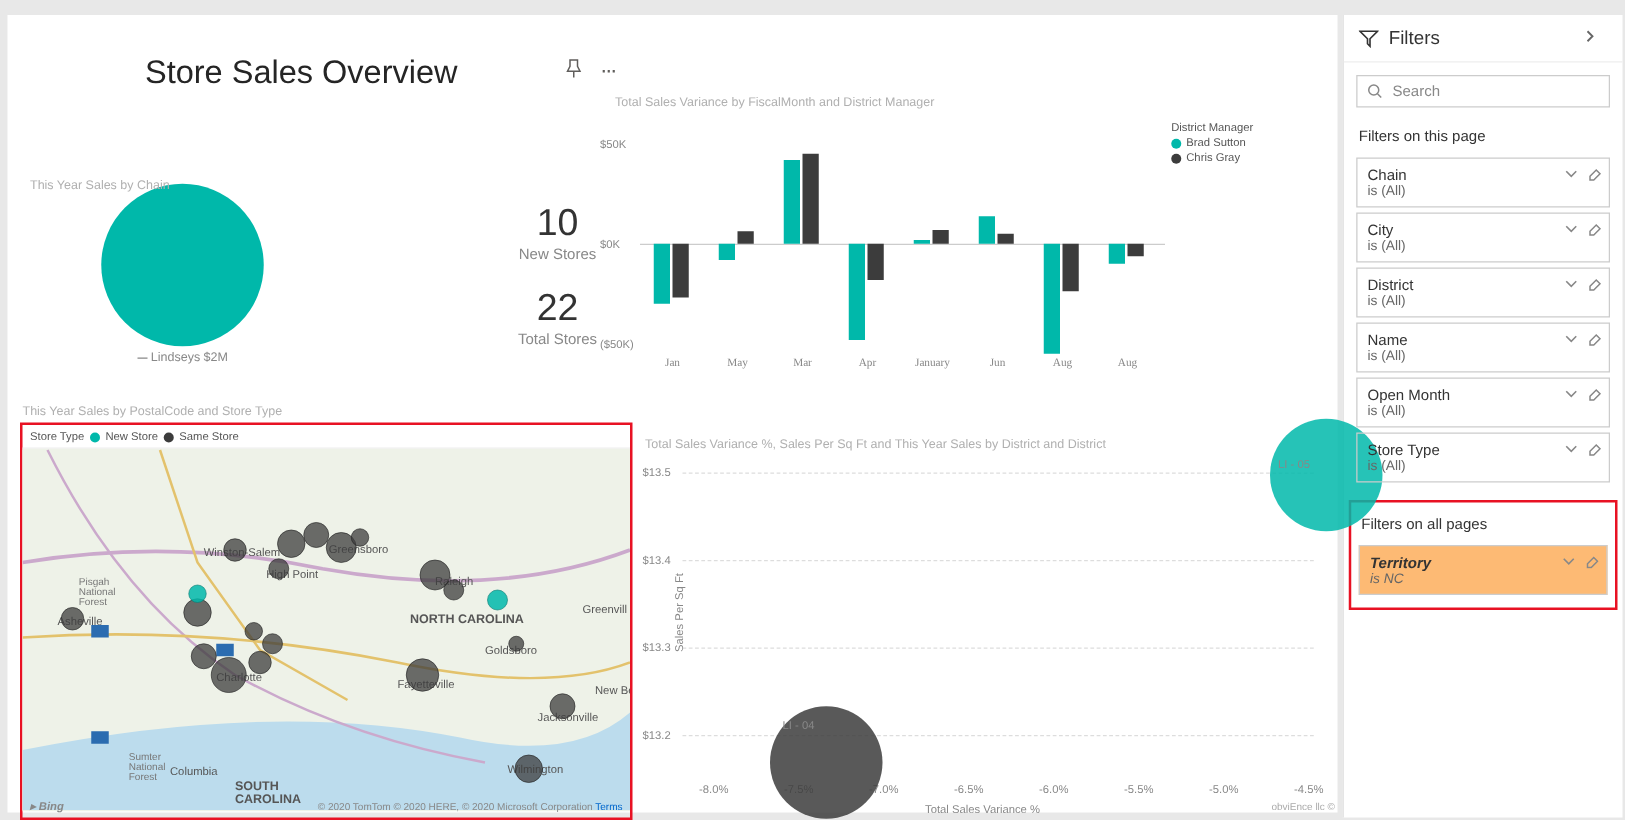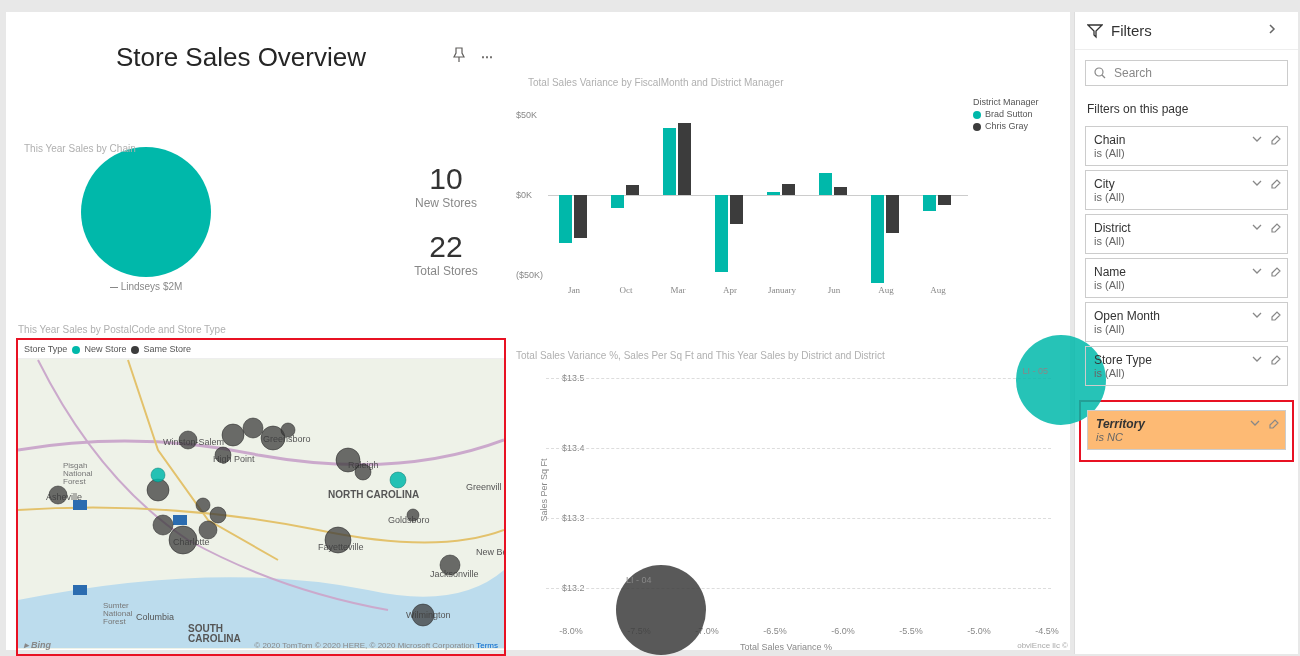--- a/index.html
+++ b/index.html
@@ -23,21 +23,21 @@
 .donut-circle { width:130px; height:130px; border-radius:50%; background:#00b8aa; margin:0 auto; }
 .donut-legend { text-align:center; font-size:10px; color:#888; margin-top:4px; }
 .legend-tick { display:inline-block; width:8px; border-top:1px solid #888; vertical-align:middle; margin-right:3px; }
 
 
 .cards { position:absolute; top:150px; left:390px; width:100px; text-align:center; }
 .card-num { font-size:30px; font-weight:300; color:#333; }
 .card-label { font-size:12px; color:#888; margin-bottom:20px; }
 
 
-.bar-chart { position:absolute; top:65px; left:522px; width:540px; height:230px; }
+.bar-chart { position:absolute; top:65px; left:486px; width:540px; height:230px; }
 .bars-plot { position:absolute; top:20px; left:20px; right:100px; bottom:30px;font-family:Liberation Serif, serif; }
 .zero-line { position:absolute; left:20px; right:100px; top:118px; border-top:1px solid #ccc; }
 .ytick { position:absolute; left:-12px; font-size:9px; color:#888; transform:translateY(-50%); }
 .bar { position:absolute; width:13px; }
 .bar.teal { background:#00b8aa; left:3px; }
 .bar.dark { background:#3c3c3c; left:18px; }
 .xtick { position:absolute; bottom:12px; font-size:9px; color:#888; width:36px; text-align:center; }
 .legend-box { position:absolute; top:20px; right:-5px; width:100px; }
 .legend-title { font-size:9px; color:#555; }
 .legend-item { font-size:9px; color:#555; margin-top:2px; }
@@ -47,21 +47,21 @@
 .map-area { position:absolute; top:326px; left:10px; width:490px; height:318px; border:2px solid #e81123; }
 .map-legend { font-size:9px; color:#555; padding:4px 6px; border-bottom:1px solid #eee; }
 .map-svg { width:100%; height:calc(100% - 24px); background:#eef2e8; display:block; }
 .map-attr { position:absolute; bottom:4px; left:6px; font-size:9px; color:#888; font-style:italic; font-weight:bold; }
 .map-copy { position:absolute; bottom:4px; right:6px; font-size:8px; color:#888; }
 .map-copy a { color:#06c; }
 
 
 .scatter-area { position:absolute; top:338px; left:510px; width:540px; height:310px; }
 .scatter-plot { position:absolute; top:20px; left:30px; right:5px; bottom:40px; border-left:0; }
-.sytick { position:absolute; left:-2px; font-size:9px; color:#888; transform:translateY(-50%);margin-left:48px; }
+.sytick { position:absolute; left:-2px; font-size:9px; color:#888; transform:translateY(-50%); }
 .sgrid { position:absolute; left:30px; right:5px; border-top:1px dashed #ddd; }
 .sxtick { position:absolute; bottom:24px; font-size:9px; color:#888; transform:translateX(-50%); }
 .bubble { position:absolute; border-radius:50%; background:#3c3c3c; opacity:0.85; }
 .bubble.teal { background:#00b8aa; }
 .ylabel { position:absolute; left:-4px; top:50%; transform:rotate(-90deg) translateX(20px); font-size:9px; color:#888; }
 .xlabel { position:absolute; bottom:8px; left:50%; transform:translateX(-50%); font-size:9px; color:#888; }
 .obvience { position:absolute; bottom:0; right:2px; font-size:8px; color:#aaa; }
 .bubble-label { position:absolute; font-size:9px; color:#888; }
 
 
@@ -114,21 +114,21 @@
       <div class="ytick" style="top:38px;">$50K</div>
       <div class="ytick" style="top:118px;">$0K</div>
       <div class="ytick" style="top:198px;">($50K)</div>
       <div class="zero-line"></div>
       <div class="bars-plot" id="bars-plot">
           <div class="bar teal" style="left: 11px; top: 98px; height: 48px; width: 13px;"></div>
           <div class="bar dark" style="left: 26px; top: 98px; height: 43.2px; width: 13px;"></div>
           <div class="xtick" style="left: 8px; bottom: -18px; position: absolute;">Jan</div>
           <div class="bar teal" style="left: 63px; top: 98px; height: 12.8px; width: 13px;"></div>
           <div class="bar dark" style="left: 78px; bottom: 82px; height: 9.6px; width: 13px;"></div>
-          <div class="xtick" style="left: 60px; bottom: -18px; position: absolute;">Oct</div>
+          <div class="xtick" style="left: 60px; bottom: -18px; position: absolute;">May</div>
           <div class="bar teal" style="left: 115px; bottom: 82px; height: 67.2px; width: 13px;"></div>
           <div class="bar dark" style="left: 130px; bottom: 82px; height: 72px; width: 13px;"></div>
           <div class="xtick" style="left: 112px; bottom: -18px; position: absolute;">Mar</div>
           <div class="bar teal" style="left: 167px; top: 98px; height: 76.8px; width: 13px;"></div>
           <div class="bar dark" style="left: 182px; top: 98px; height: 28.8px; width: 13px;"></div>
           <div class="xtick" style="left: 164px; bottom: -18px; position: absolute;">Apr</div>
           <div class="bar teal" style="left: 219px; bottom: 82px; height: 3.2px; width: 13px;"></div>
           <div class="bar dark" style="left: 234px; bottom: 82px; height: 11.2px; width: 13px;"></div>
           <div class="xtick" style="left: 216px; bottom: -18px; position: absolute;">January</div>
           <div class="bar teal" style="left: 271px; bottom: 82px; height: 22.4px; width: 13px;"></div>
@@ -335,20 +335,21 @@
             <svg width="12" height="12" viewBox="0 0 12 12" fill="none" stroke-width="1.3">
               <path d="M2 4 L6 8 L10 4"></path>
             </svg>
             <svg width="12" height="12" viewBox="0 0 12 12" fill="none" stroke-width="1.2">
               <path d="M3 8 L8 3 L11 6 L6 11 L3 11 Z"></path>
             </svg>
           </div>
         </div>
       </div>
     <div class="allpages-box">
+      <div class="fp-section-title" style="padding-left:8px;">Filters on all pages</div>
       <div class="filter-card" style="margin:4px 6px;">
         <div class="fname">Territory</div>
         <div class="fval">is NC</div>
         <div class="card-icons">
           <svg width="12" height="12" viewBox="0 0 12 12" fill="none" stroke-width="1.3">
               <path d="M2 4 L6 8 L10 4"></path>
             </svg>
           <svg width="12" height="12" viewBox="0 0 12 12" fill="none" stroke-width="1.2">
               <path d="M3 8 L8 3 L11 6 L6 11 L3 11 Z"></path>
             </svg>

